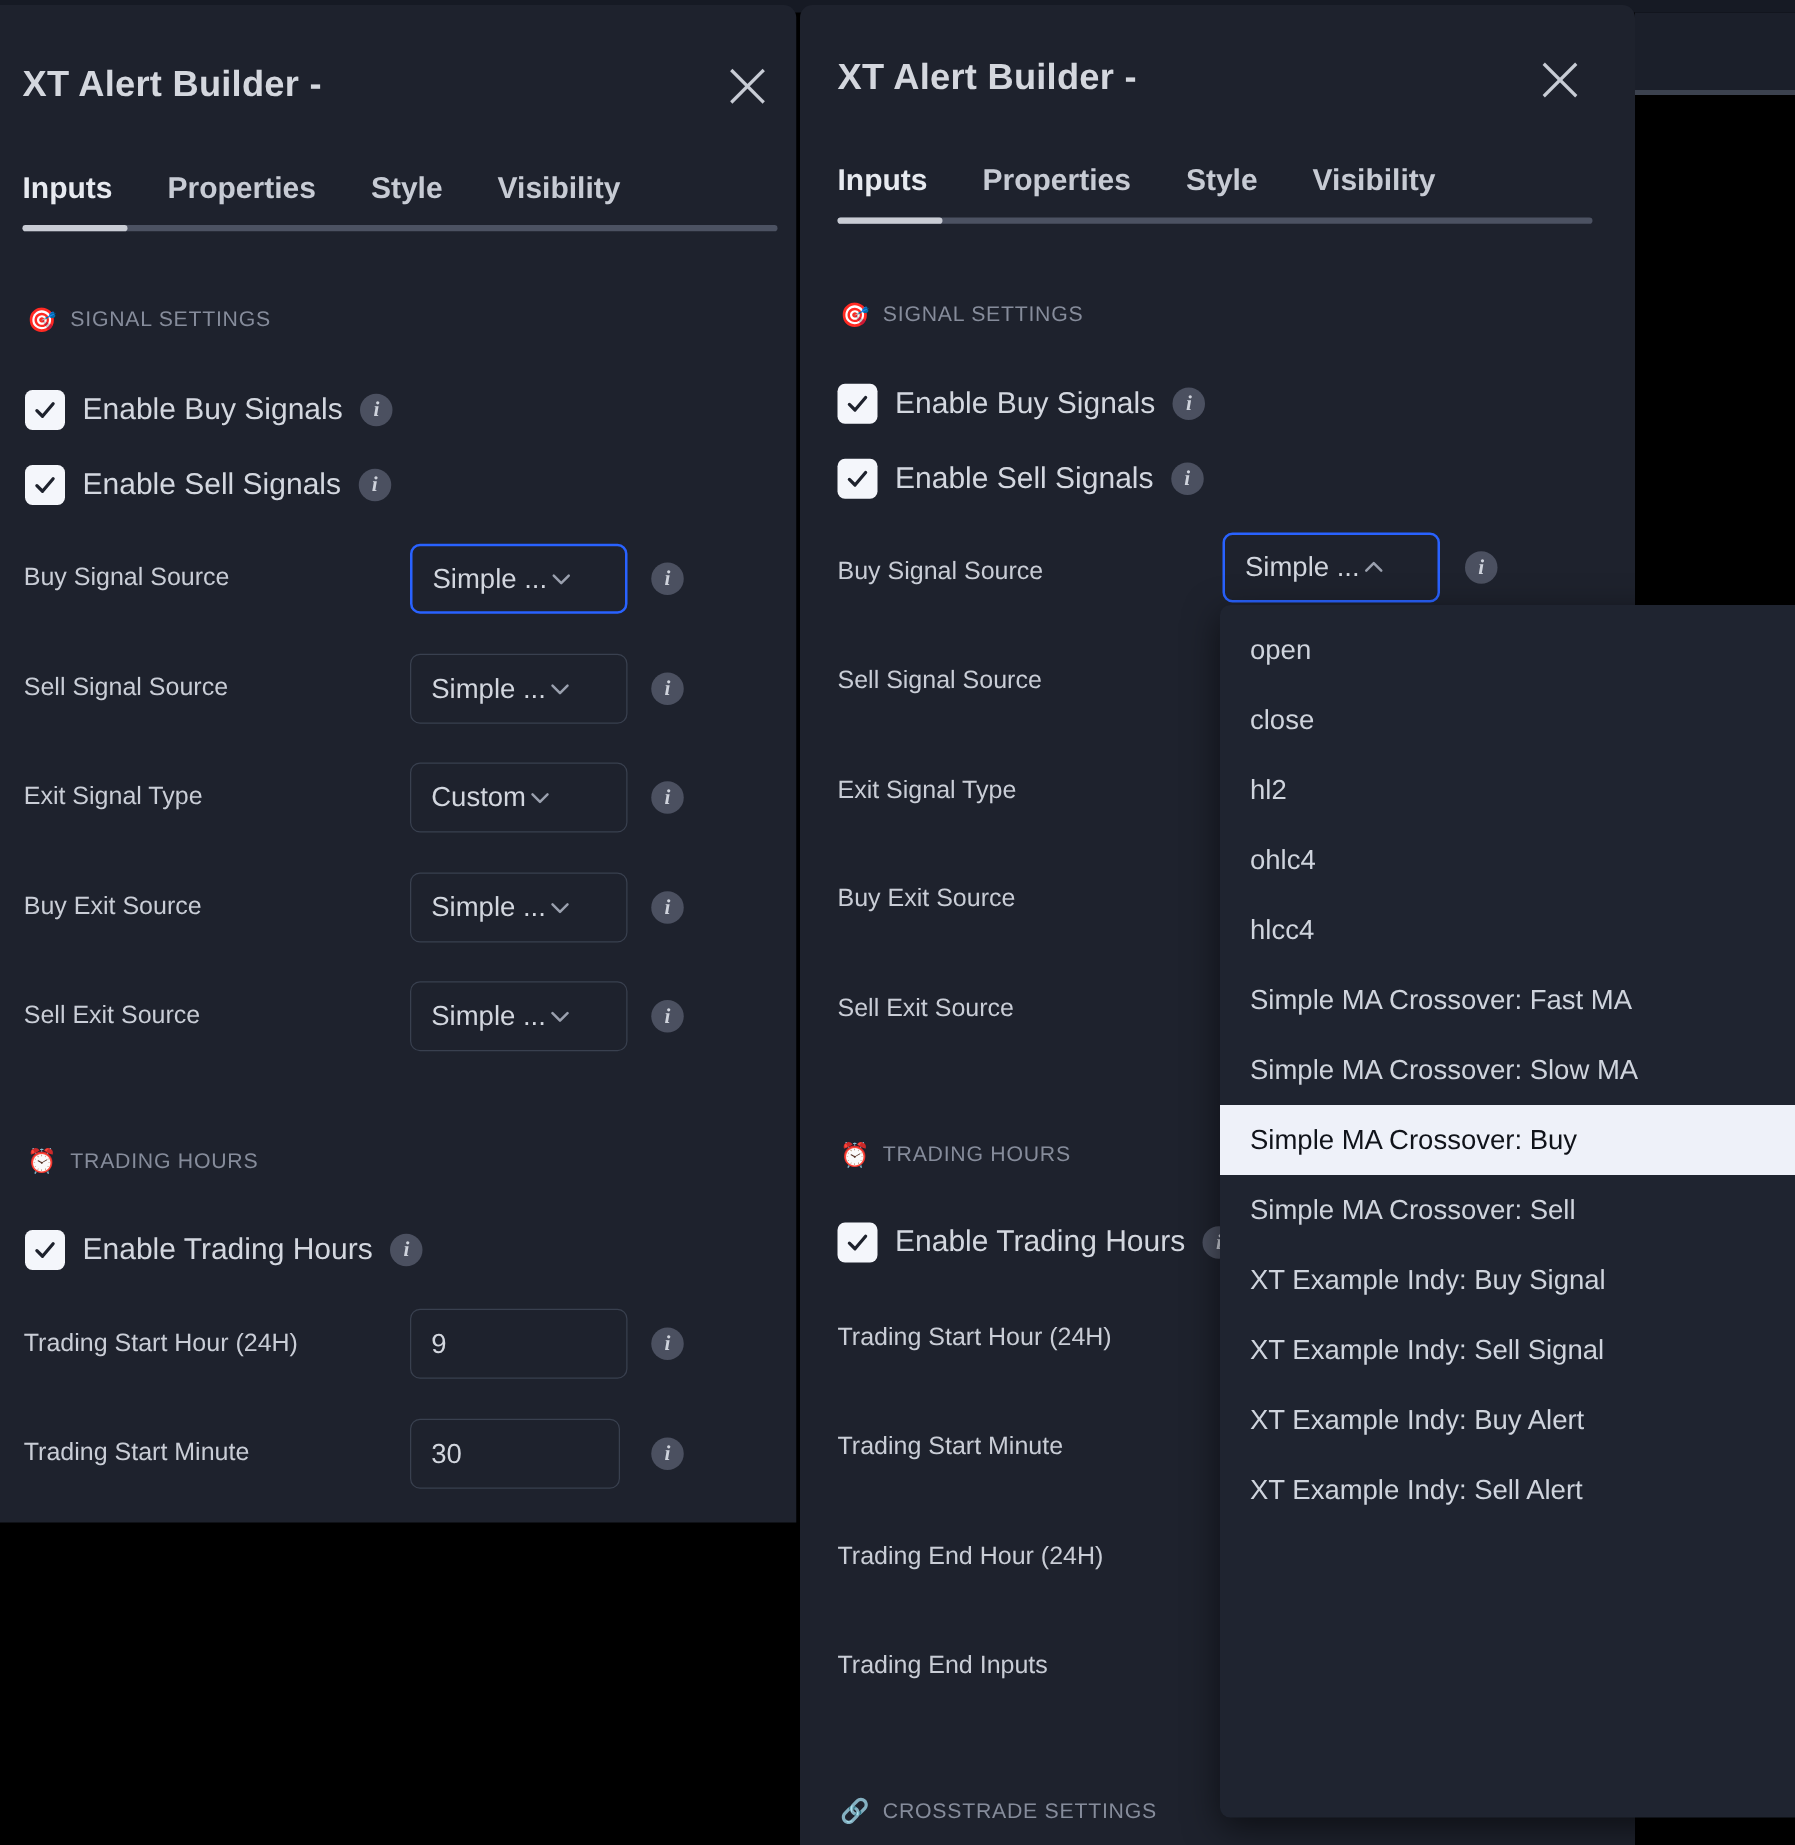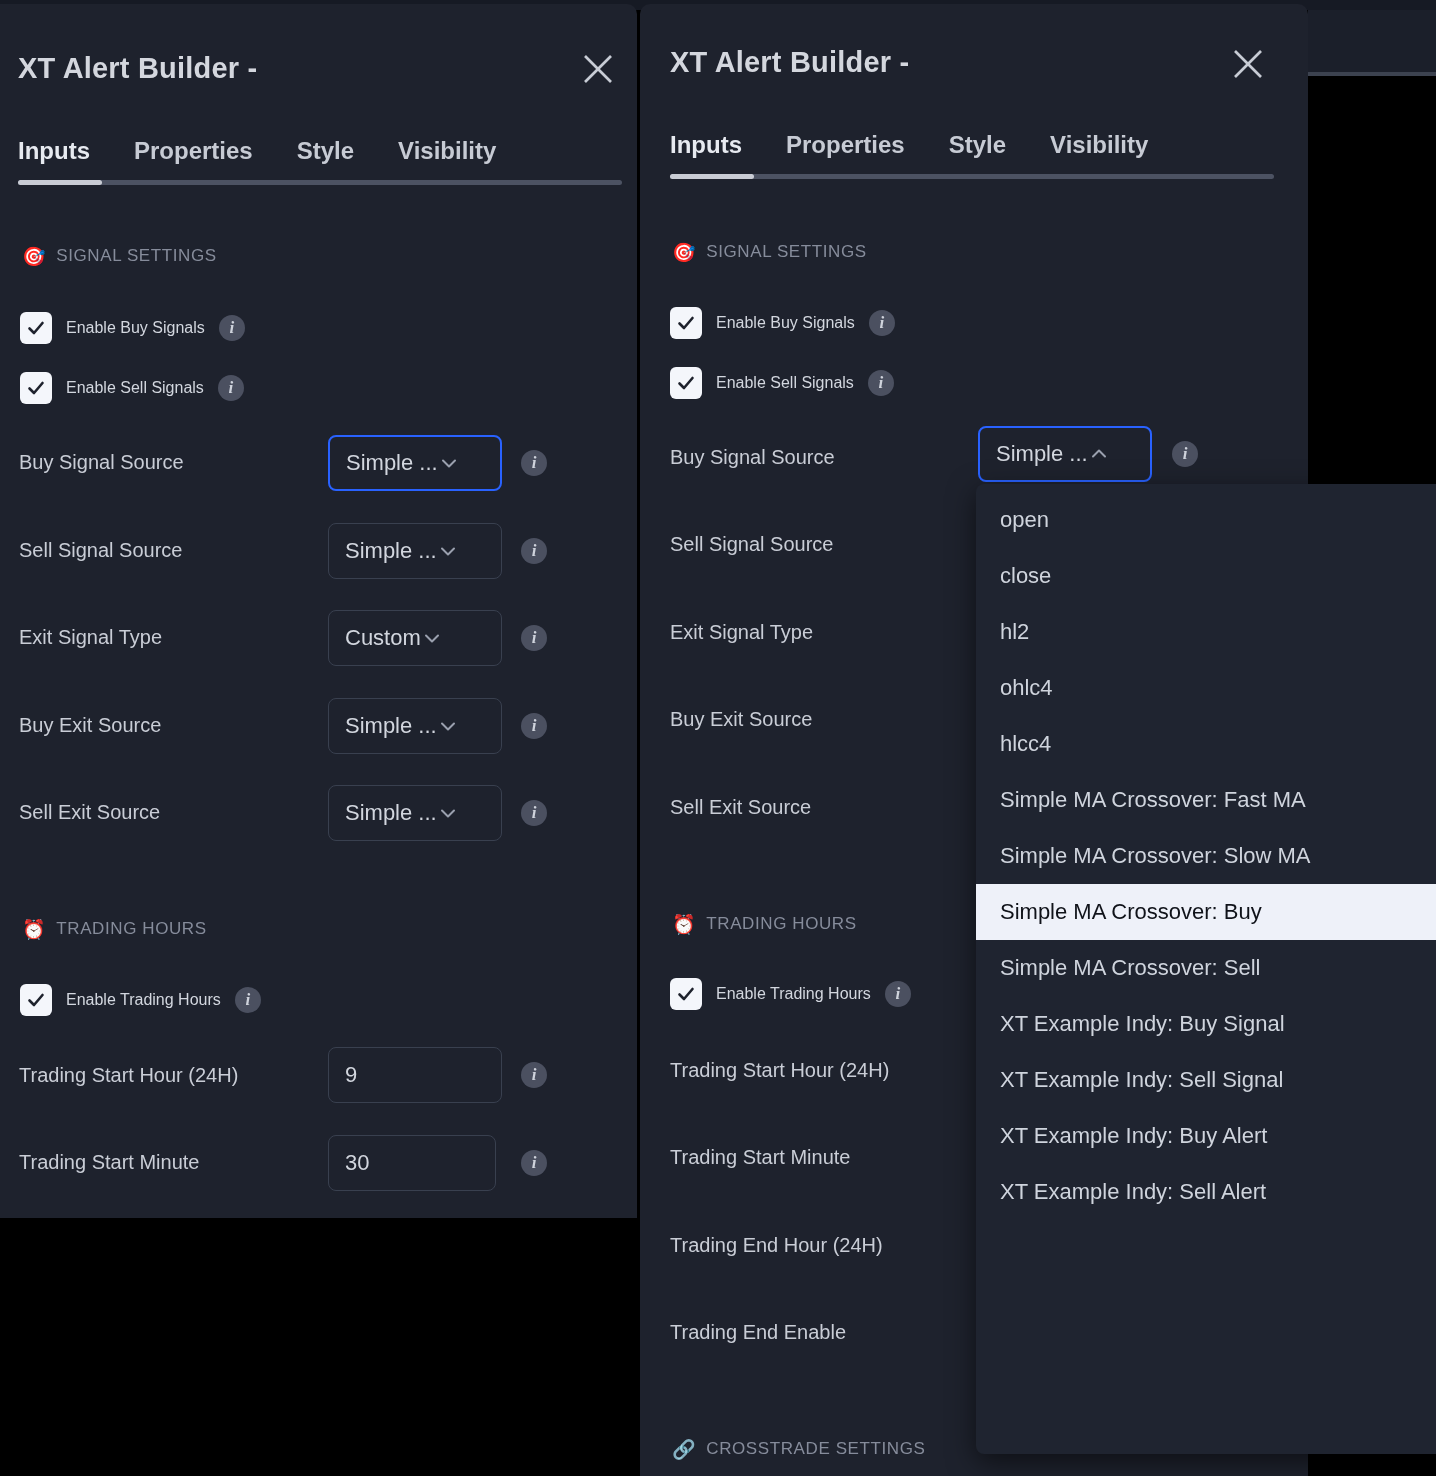--- a/index.html
+++ b/index.html
@@ -86,21 +86,21 @@
     font-size:20px; color:#c9cdd6; white-space:nowrap;
   }
 
   .checkbox {
     width:32px; height:32px; border-radius:6px;
     background:#f4f6fb; display:flex; align-items:center; justify-content:center;
     cursor:pointer; flex:none;
   }
   .checkbox svg { display:block; }
 
-  .cb-label { font-size:16px; color:#d3d7df; white-space:nowrap; }
+  .cb-label { font-size:24px; color:#d3d7df; white-space:nowrap; }
 
   .info-icon {
     width:26px; height:26px; border-radius:50%;
     background:#4b5060; color:#cfd3dc;
     font-size:17px; font-weight:bold; font-style:italic;
     display:flex; align-items:center; justify-content:center;
     font-family:"Liberation Serif", serif;
     cursor:pointer; flex:none;
   }
 
@@ -333,21 +333,21 @@
               <polyline points="3.5,10.5 8,15 16.5,5" fill="none" stroke="#1e222d" stroke-width="2.6" stroke-linecap="round" stroke-linejoin="round"></polyline>
             </svg>
         </div>
         <span class="cb-label">Enable Trading Hours</span>
         <span class="info-icon">i</span>
       </div>
 
       <div class="row-label" style="position:absolute; left:30px; top:1055px;">Trading Start Hour (24H)</div>
       <div class="row-label" style="position:absolute; left:30px; top:1142px;">Trading Start Minute</div>
       <div class="row-label" style="position:absolute; left:30px; top:1230px;">Trading End Hour (24H)</div>
-      <div class="row-label" style="position:absolute; left:30px; top:1317px;">Trading End Enable</div>
+      <div class="row-label" style="position:absolute; left:30px; top:1317px;">Trading End Inputs</div>
 
       <div class="section-head" style="left:32px; top:1435px;">
         <span class="section-emoji">🔗</span>
         <span>CROSSTRADE SETTINGS</span>
       </div>
 
     </div>
   </div>
 
   <div class="select focused" style="left:978px; top:426px; width:174px;">

